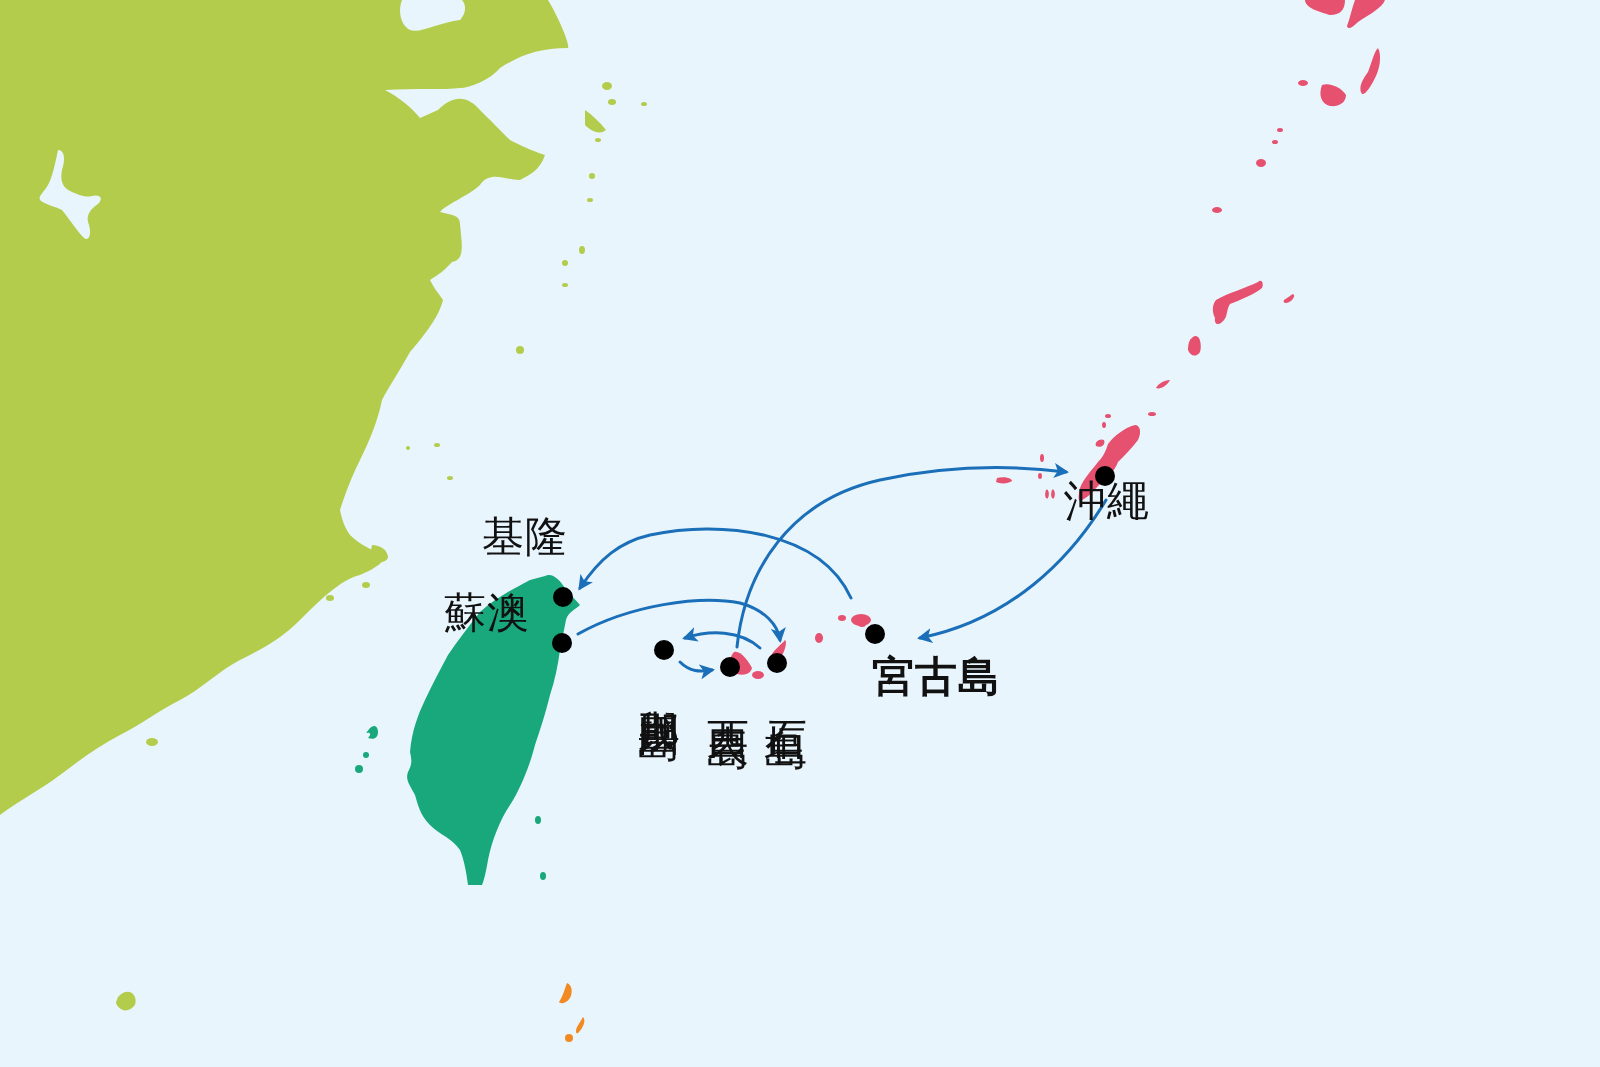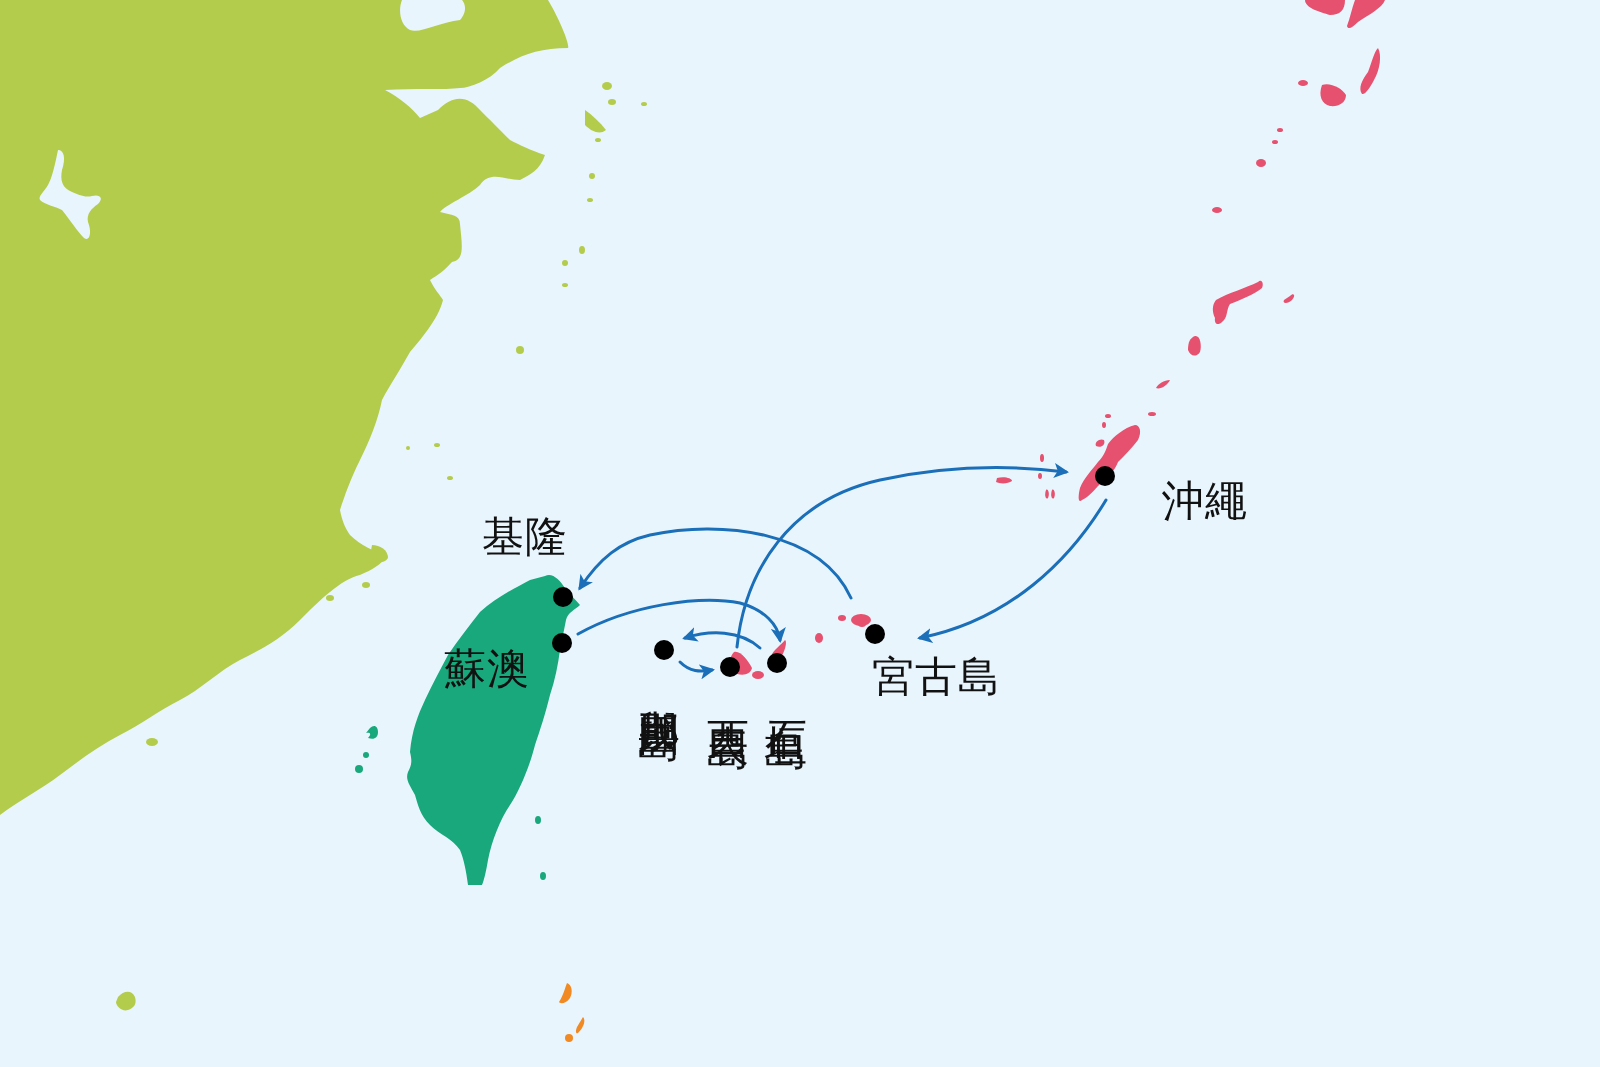--- a/index.html
+++ b/index.html
@@ -152,18 +152,18 @@
     <circle cx="562" cy="643" r="10"></circle>
     <circle cx="664" cy="650" r="10"></circle>
     <circle cx="730" cy="667" r="10"></circle>
     <circle cx="777" cy="663" r="10"></circle>
     <circle cx="875" cy="634" r="10"></circle>
     <circle cx="1105" cy="476" r="10"></circle>
   </g>
 </svg>
 
 <div class="label" style="left:482px; top:516px;">基隆</div>
-<div class="label" style="left:444px; top:648px;">蘇澳</div>
+<div class="label" style="left:444px; top:592px;">蘇澳</div>
 <div class="label vertical" style="left:638px; top:676px;">與那國島</div>
 <div class="label vertical" style="left:707px; top:688px;">西表島</div>
 <div class="label vertical" style="left:765px; top:688px;">石垣島</div>
-<div class="label" style="left:872px; top:656px;">宮古島</div>
-<div class="label" style="left:1162px; top:480px;text-align:right;">沖繩</div>
+<div class="label" style="left:872px; top:656px;font-weight:bold;">宮古島</div>
+<div class="label" style="left:1064px; top:480px;text-align:right;">沖繩</div>
 
 </body></html>

